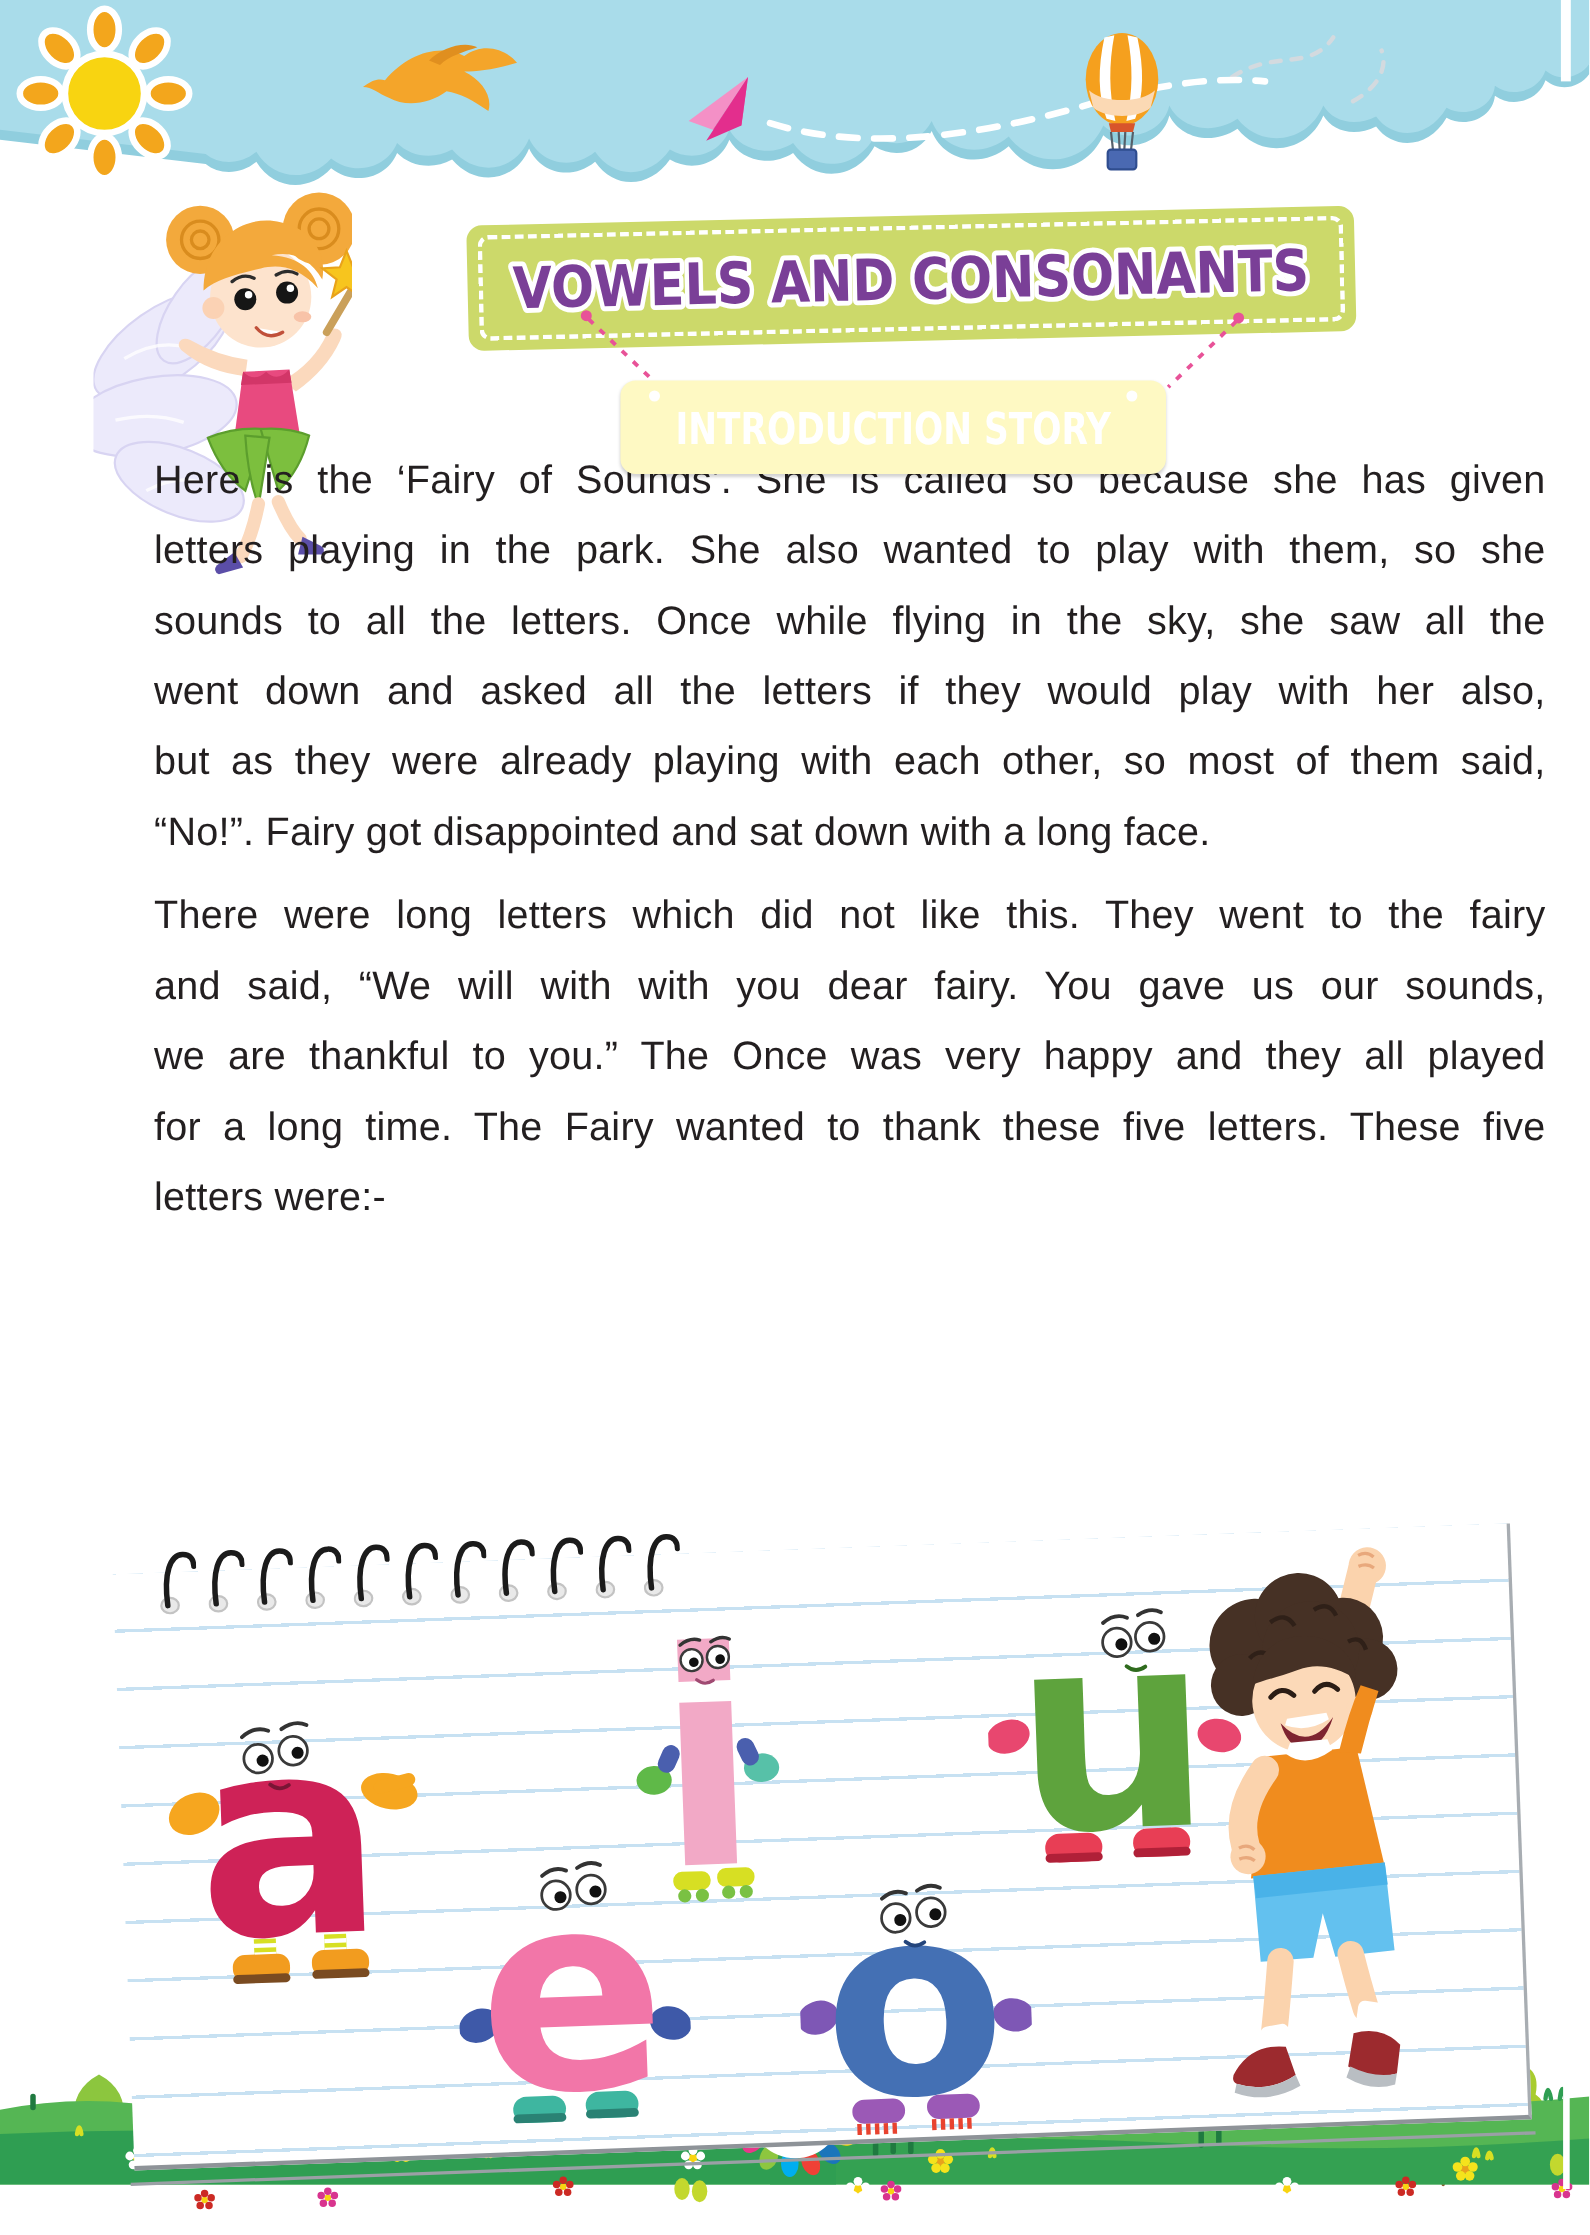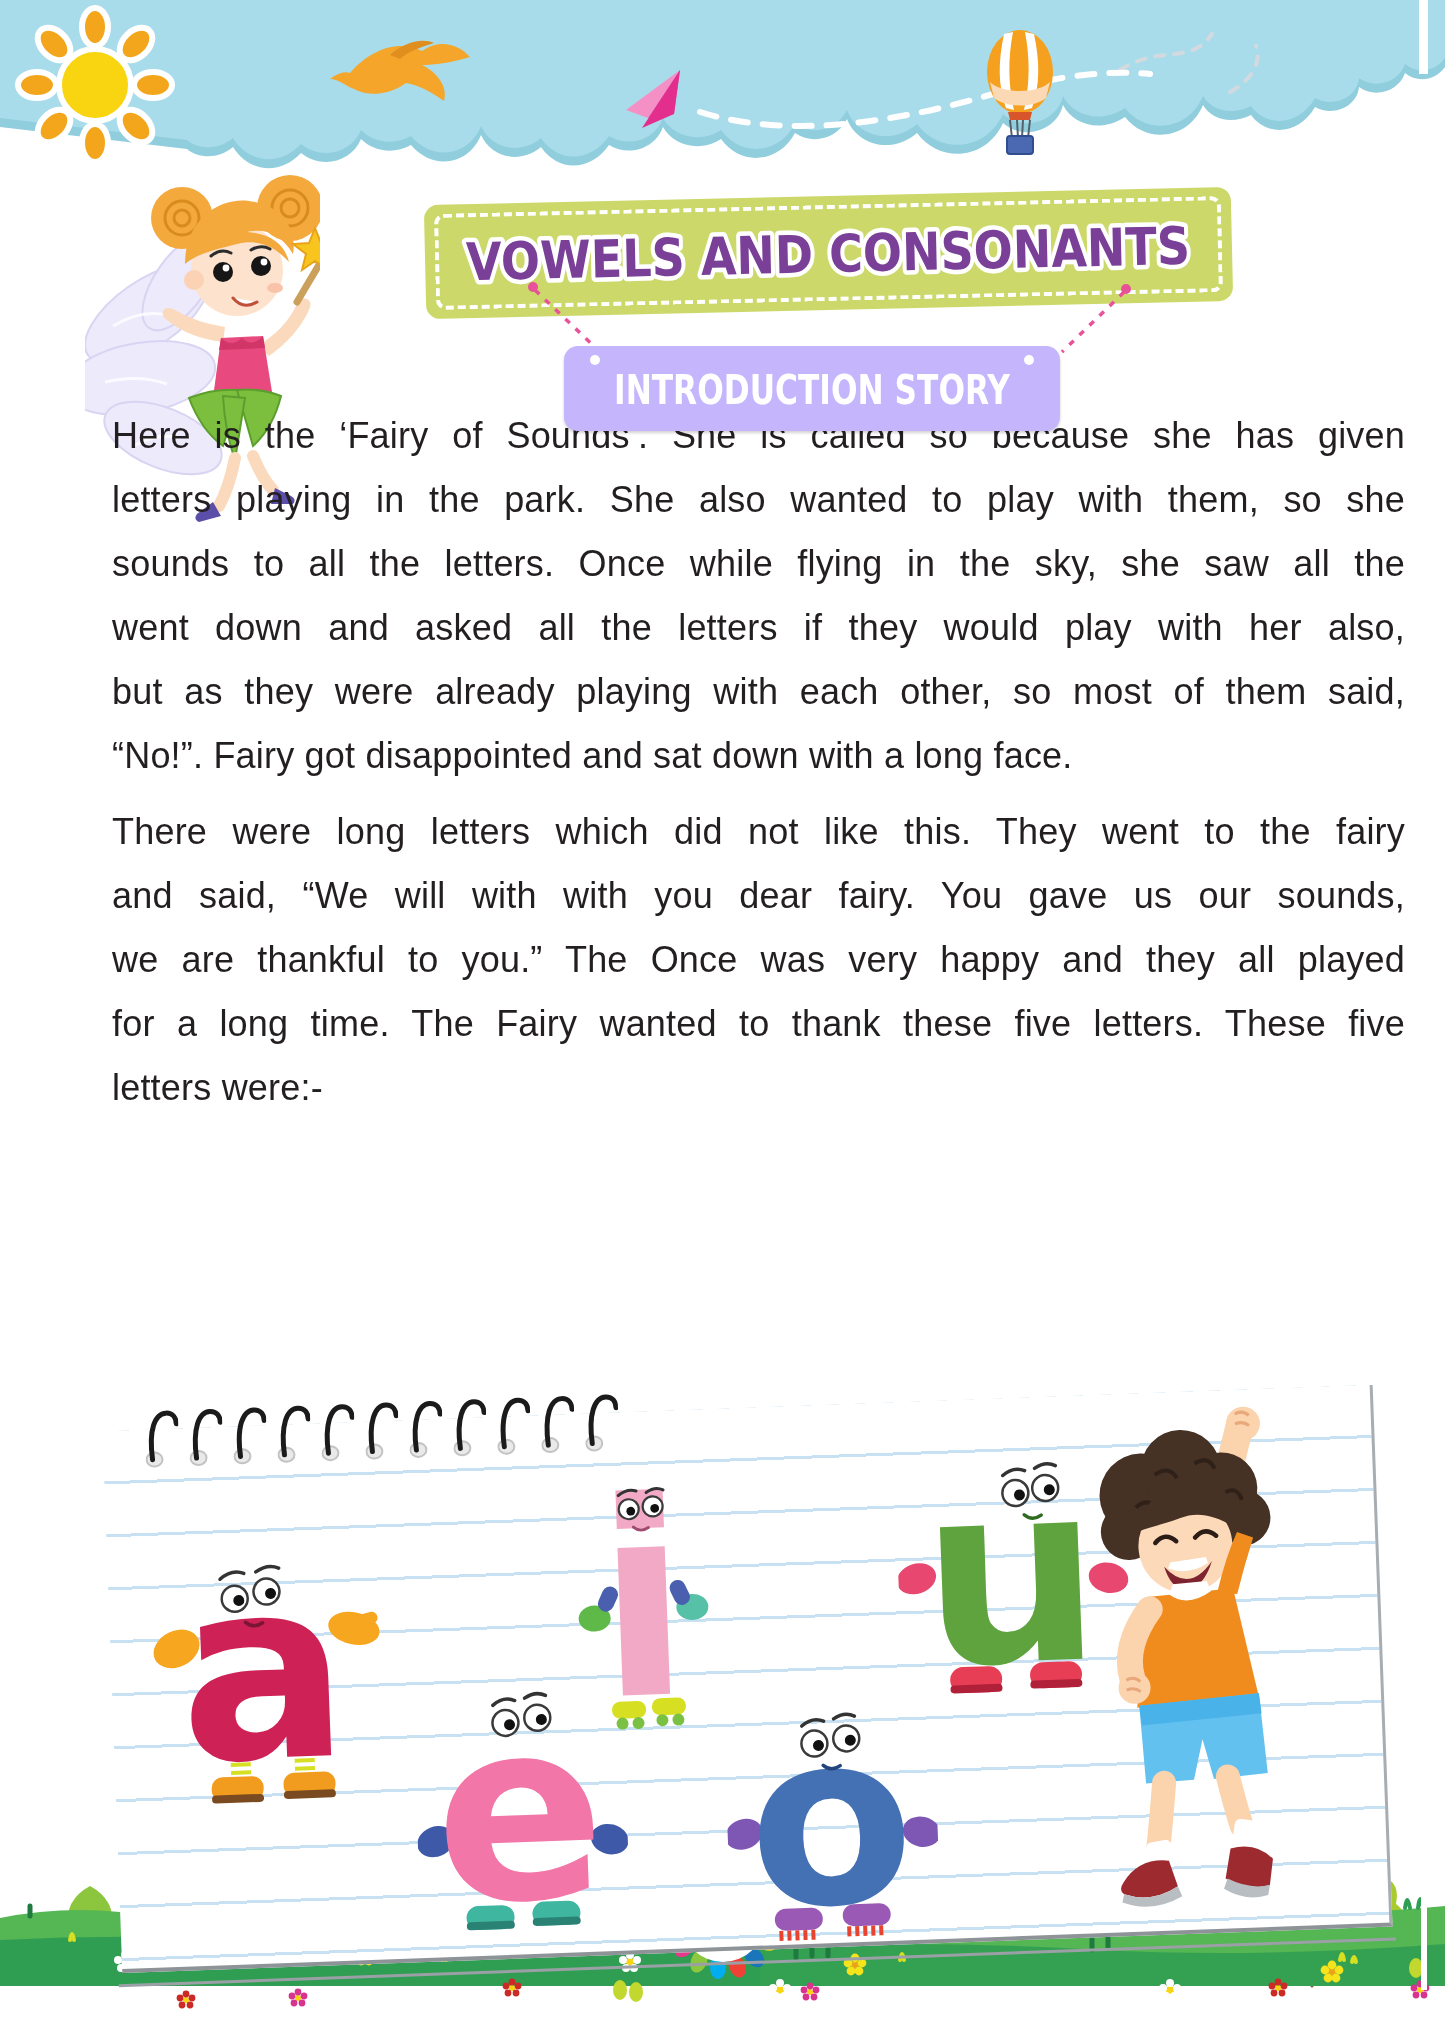--- a/index.html
+++ b/index.html
@@ -8,28 +8,28 @@
   svg{display:block;}
   .abs{position:absolute;}
 
   
   .banner-green{position:absolute;left:425px;top:196px;width:807px;height:114px;
     background:#ccd96a;border-radius:14px;transform:rotate(-1.3deg);z-index:4;}
   .banner-green .dash{position:absolute;left:10px;top:9px;right:10px;bottom:9px;
     border:4px dashed #fff;border-radius:10px;}
   .banner-green svg{position:absolute;left:0;top:0;}
   .banner-red{position:absolute;left:564px;top:346px;width:496px;height:85px;
-    background:#c4b5fd;border-radius:14px;z-index:4;box-shadow:0 2px 3px rgba(0,0,0,.18);}
+    background:#fef9c3;border-radius:14px;z-index:4;box-shadow:0 2px 3px rgba(0,0,0,.18);}
   .pin{position:absolute;top:9px;width:10px;height:10px;border-radius:50%;background:#fff;}
   .pin.l{left:26px}.pin.r{right:26px}
 
   
   .story{position:absolute;left:112px;top:404px;width:1293px;z-index:3;
     color:#231f20;font-size:36px;line-height:64px;letter-spacing:.2px;}
-  .story-line{text-align:justify;text-align-last:justify;height:64px;overflow:hidden;}
+  .story-line{text-align:justify;text-align-last:justify;height:64px;overflow:hidden;margin-left:28px;}
   .story-line.para-end{text-align-last:left;}
   .para2{margin-top:12px;}
 
   
   .notebook{position:absolute;left:112px;top:1408px;width:1268px;height:538px;
     background:
       repeating-linear-gradient(180deg, rgba(0,0,0,0) 0 50px, #c7e1f2 50px 53px);
     background-color:#fff;
     transform:rotate(-2.1deg);transform-origin:50% 50%;
     border-right:3px solid #a8adb2;border-bottom:4px solid #8e9398;

